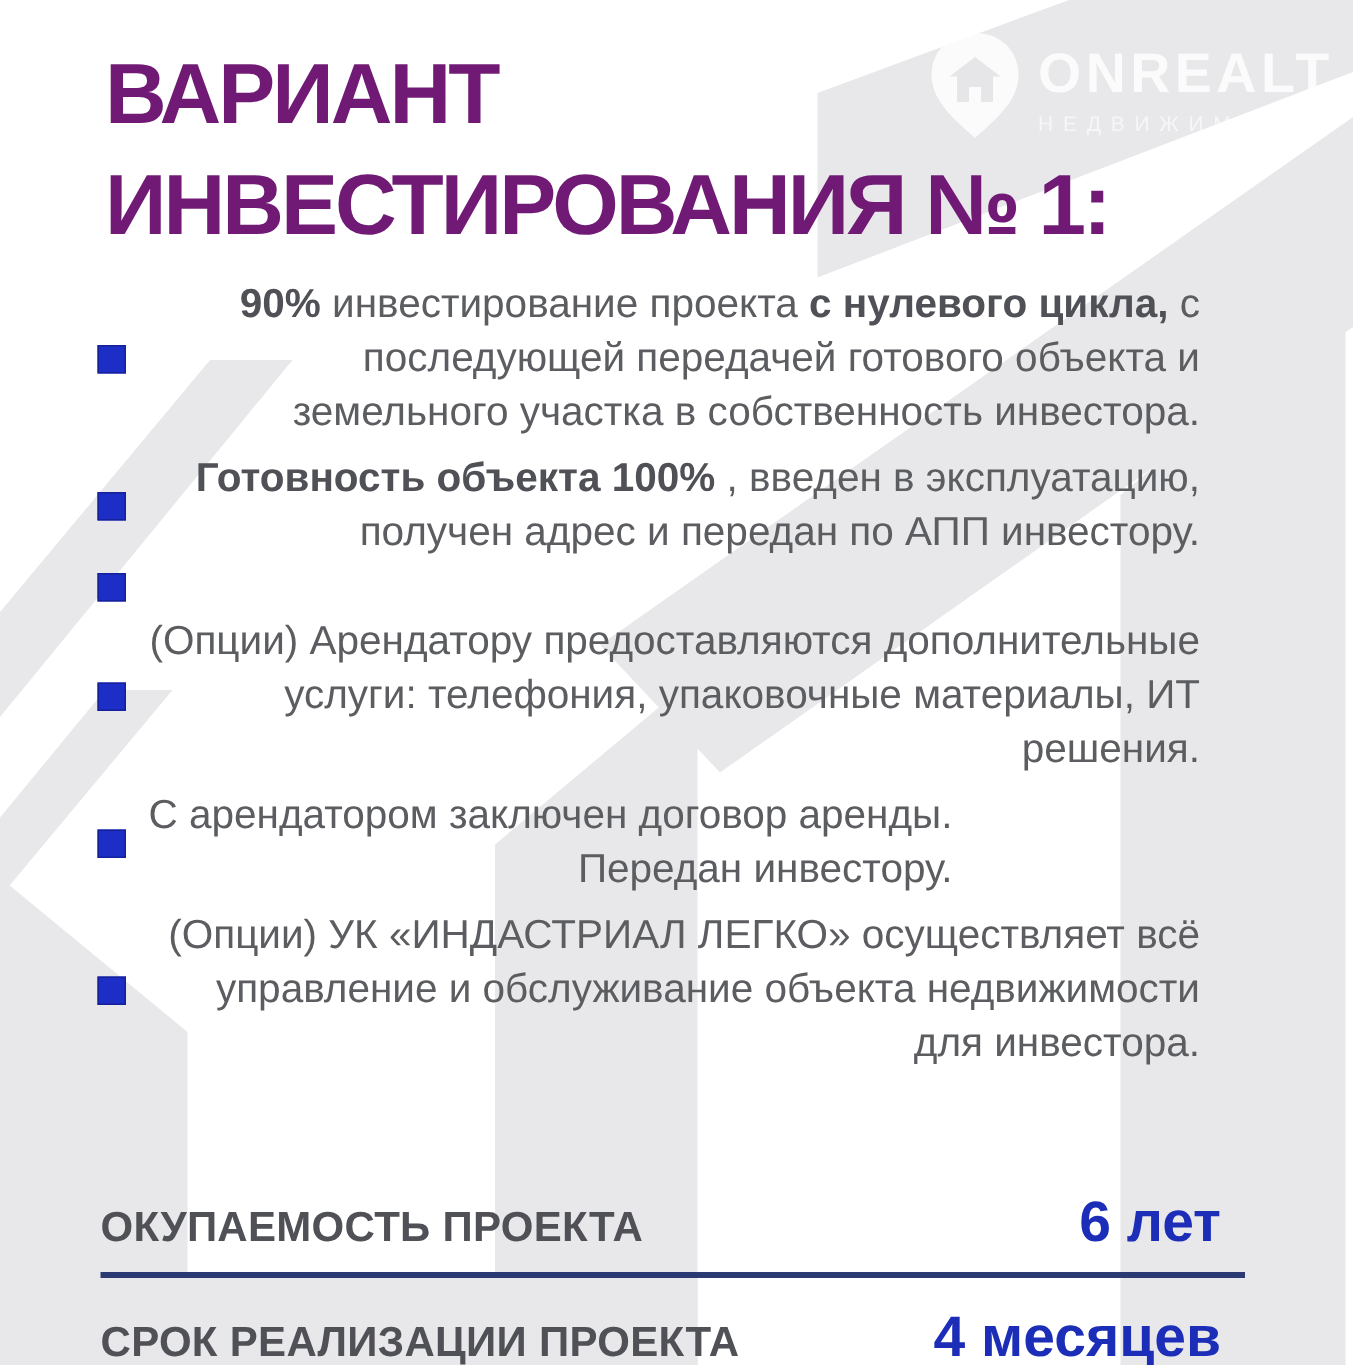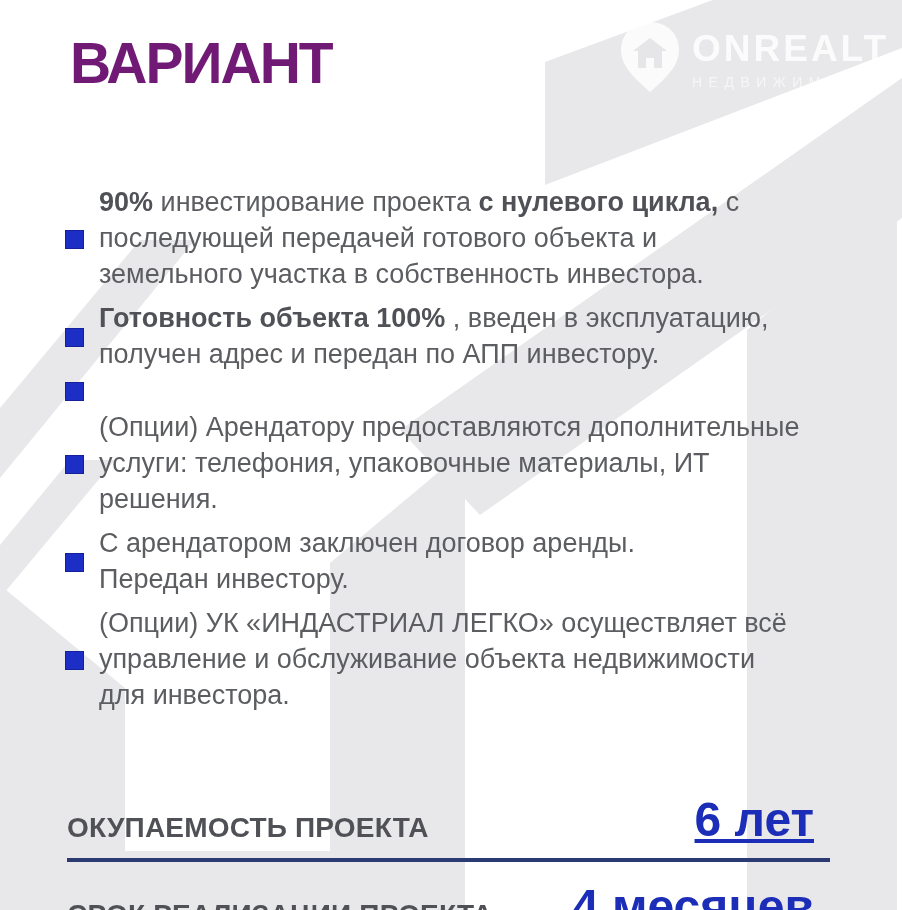--- a/index.html
+++ b/index.html
@@ -15,33 +15,33 @@
   .logo-name{font-size:37px; font-weight:bold; color:rgba(255,255,255,0.82); letter-spacing:3px; line-height:1;}
   .logo-sub{font-size:14px; color:rgba(255,255,255,0.62); letter-spacing:6.5px; margin-top:8px; line-height:1;}
 
   
   .title{position:absolute; left:70px; top:26px; z-index:2; font-size:57px; font-weight:bold;
          color:#701a75; line-height:1.3; letter-spacing:-2px;}
 
   
   .bullets{position:absolute; left:65px; top:184px; width:735px; z-index:2;
            list-style:none; margin:0; padding:0;}
-  .bullet{display:flex; gap:15px; margin-bottom:8px;}
+  .bullet{display:flex; gap:15px; margin-bottom:8px;text-align:right;}
   .marker{width:17px; height:17px; background:#1d2ec7; border:1px solid #14219a;
           flex:0 0 auto; align-self:center; margin-top:2px;}
   .btext{margin:0; font-size:27px; line-height:36px; color:#5b5d60; white-space:pre-line;}
   .btext .b{font-weight:bold; color:#4f5156;}
 
   
   .metrics{position:absolute; left:67px; top:796px; width:763px; z-index:2;}
   .metric-row{display:flex; justify-content:space-between; align-items:flex-end;}
   .metric-row.first{padding-bottom:14px;}
   .metric-row.second{padding-top:21px;}
   .metric-label{font-size:28px; font-weight:bold; color:#4f5156; letter-spacing:0.2px; line-height:1.1;}
-  .metric-value{font-size:48px; font-weight:bold; color:#1c2db8; line-height:1; padding-right:16px;text-decoration:underline;}
+  .metric-value{font-size:38px; font-weight:bold; color:#1c2db8; line-height:1; padding-right:16px;}
   .divider{height:4px; background:#2b3a72; width:100%;}
 </style>
 </head>
 <body>
 
 <div class="page">
 
   <svg class="bg" width="902" height="910" viewBox="0 0 902 910">
     <g fill="#e8e8ea">
 
@@ -66,20 +66,21 @@
       <path d="M32 18 L15 31 L20 31 L20 48 L44 48 L44 31 L49 31 Z M28 38 L36 38 L36 48 L28 48 Z" fill="#e6e6e8"></path>
     </svg>
     <div class="logo-texts">
       <span class="logo-name">ONREALT</span>
       <span class="logo-sub">НЕДВИЖИМОСТЬ</span>
     </div>
   </div>
 
   <div class="title">
     <div>ВАРИАНТ</div>
+    <div>ИНВЕСТИРОВАНИЯ № 1:</div>
   </div>
 
   <ul class="bullets">
       <li class="bullet">
         <span class="marker"></span>
         <p class="btext"><span class="b">90%</span><span>  инвестирование проекта </span><span class="b">с нулевого цикла,</span><span> с последующей передачей готового объекта и земельного участка в собственность инвестора.</span></p>
       </li>
       <li class="bullet">
         <span class="marker"></span>
         <p class="btext"><span class="b">Готовность объекта 100%</span><span> , введен в эксплуатацию, получен адрес и передан по АПП инвестору.</span></p>

